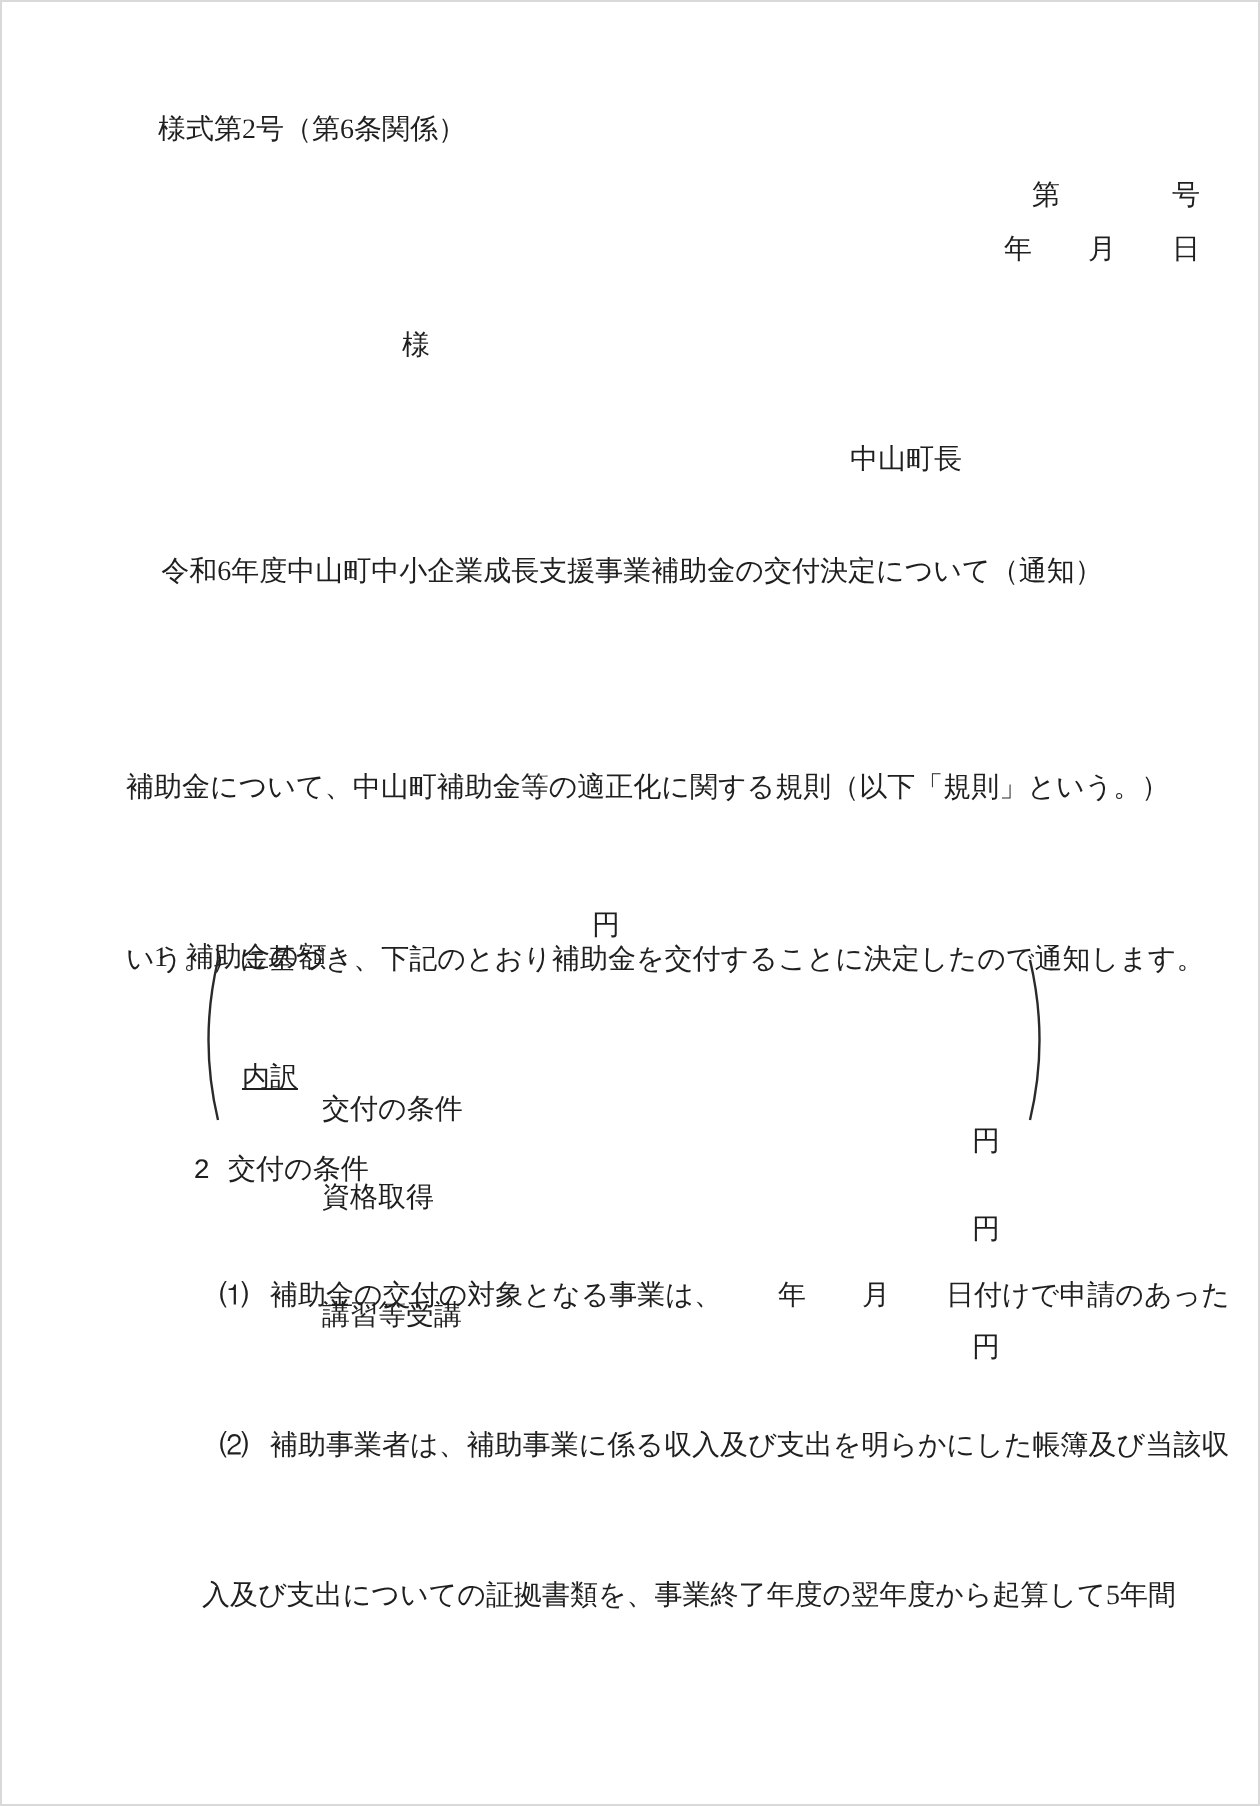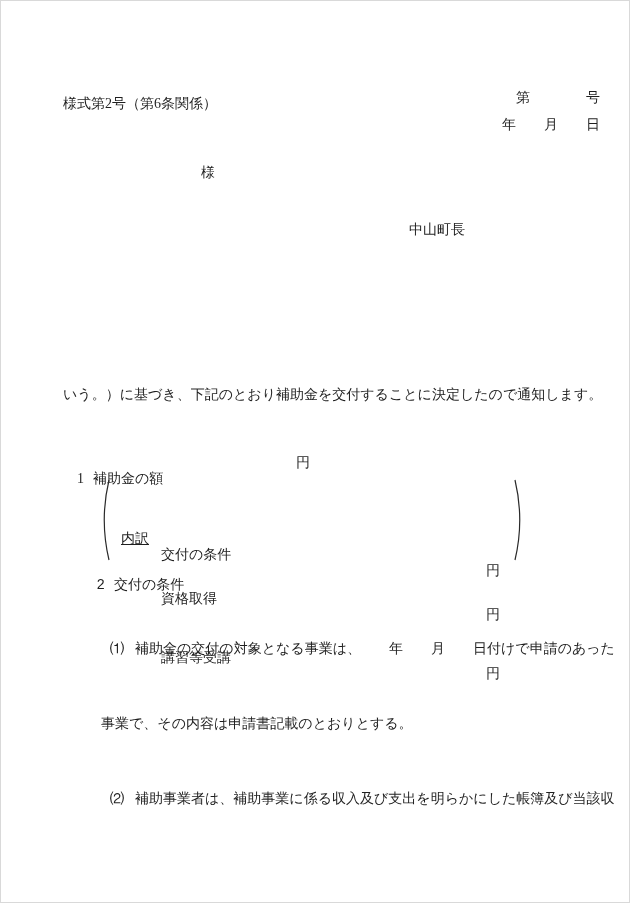--- a/index.html
+++ b/index.html
@@ -10,25 +10,25 @@
     background: #ffffff;
     box-sizing: border-box;
     border: 1px solid #d9d9d9;
     font-family: "Liberation Serif", "DejaVu Serif", serif;
     font-size: 14px;
     color: #1f1f1f;
     overflow: hidden;
   }
   .abs { position: absolute; white-space: pre; }
   .right-align { text-align: right; }
-  .form-number { left: 62px; top: 55px; margin-top: 39px; }
+  .form-number { left: 78px; top: 55px; }
   .doc-number-line { right: 29px; top: 88px; }
   .date-line { right: 29px; top: 115px; }
   .addressee { left: 200px; top: 163px; }
-  .sender { left: 408px; top: 220px; }
+  .sender { left: 424px; top: 220px; }
   .doc-title { left: 0; width: 630px; top: 276px; text-align: center; }
   .body-block { left: 62px; top: 322px; width: 525px; line-height: 28.8px; }
   .body-block div { white-space: pre; }
   .sec-head { left: 62px; top: 453px; width: 520px; }
   .sec-head .sec-label { margin-left: 9px; }
   .sec1-unit { position: absolute; left: 233px; top: 0; }
   .sec2-head { top: 559px; font-family: Liberation Mono, monospace; }
   .breakdown { left: 96px; top: 477px; width: 432px; height: 84px; }
   .paren { position: absolute; top: 0; }
   .paren-left { left: 0; }
@@ -51,22 +51,24 @@
   <div class="abs form-number">様式第2号（第6条関係）</div>
 
   <div class="abs doc-number-line right-align">第　　　　号</div>
 
   <div class="abs date-line right-align">年　　月　　日</div>
 
   <div class="abs addressee">様</div>
 
   <div class="abs sender">中山町長</div>
 
+  <div class="abs doc-title">令和6年度中山町中小企業成長支援事業補助金の交付決定について（通知）</div>
 
   <div class="abs body-block">
+    <div>補助金について、中山町補助金等の適正化に関する規則（以下「規則」という。）</div>
     <div>いう。）に基づき、下記のとおり補助金を交付することに決定したので通知します。</div>
   </div>
 
   <div class="abs sec-head">
     <span>1</span><span class="sec-label">補助金の額</span>
     <span class="sec1-unit">円</span>
   </div>
 
   <div class="abs breakdown">
     <svg class="paren paren-left" width="14" height="84" viewBox="0 0 14 84">
@@ -91,20 +93,20 @@
       <path d="M2 2 Q11.5 42 2 82" fill="none" stroke="#2a2a2a" stroke-width="1.2"></path>
     </svg>
   </div>
 
   <div class="abs sec-head sec2-head">
     <span>2</span><span class="sec-label">交付の条件</span>
   </div>
 
   <div class="abs items">
     <div class="item-line"><span class="marker">⑴</span><span>補助金の交付の対象となる事業は、　　年　　月　　日付けで申請のあった</span></div>
-    <div class="item-line item-cont">事業で、その内容は申請書記載のとおりとする。</div>
     <div class="item-line"><span class="marker">⑵</span><span>補助事業者は、補助事業に係る収入及び支出を明らかにした帳簿及び当該収</span></div>
+    <div class="item-line item-cont">入及び支出についての証拠書類を、事業終了年度の翌年度から起算して5年間</div>
     
     
     
   </div>
 
 </div>
 
 </body></html>

